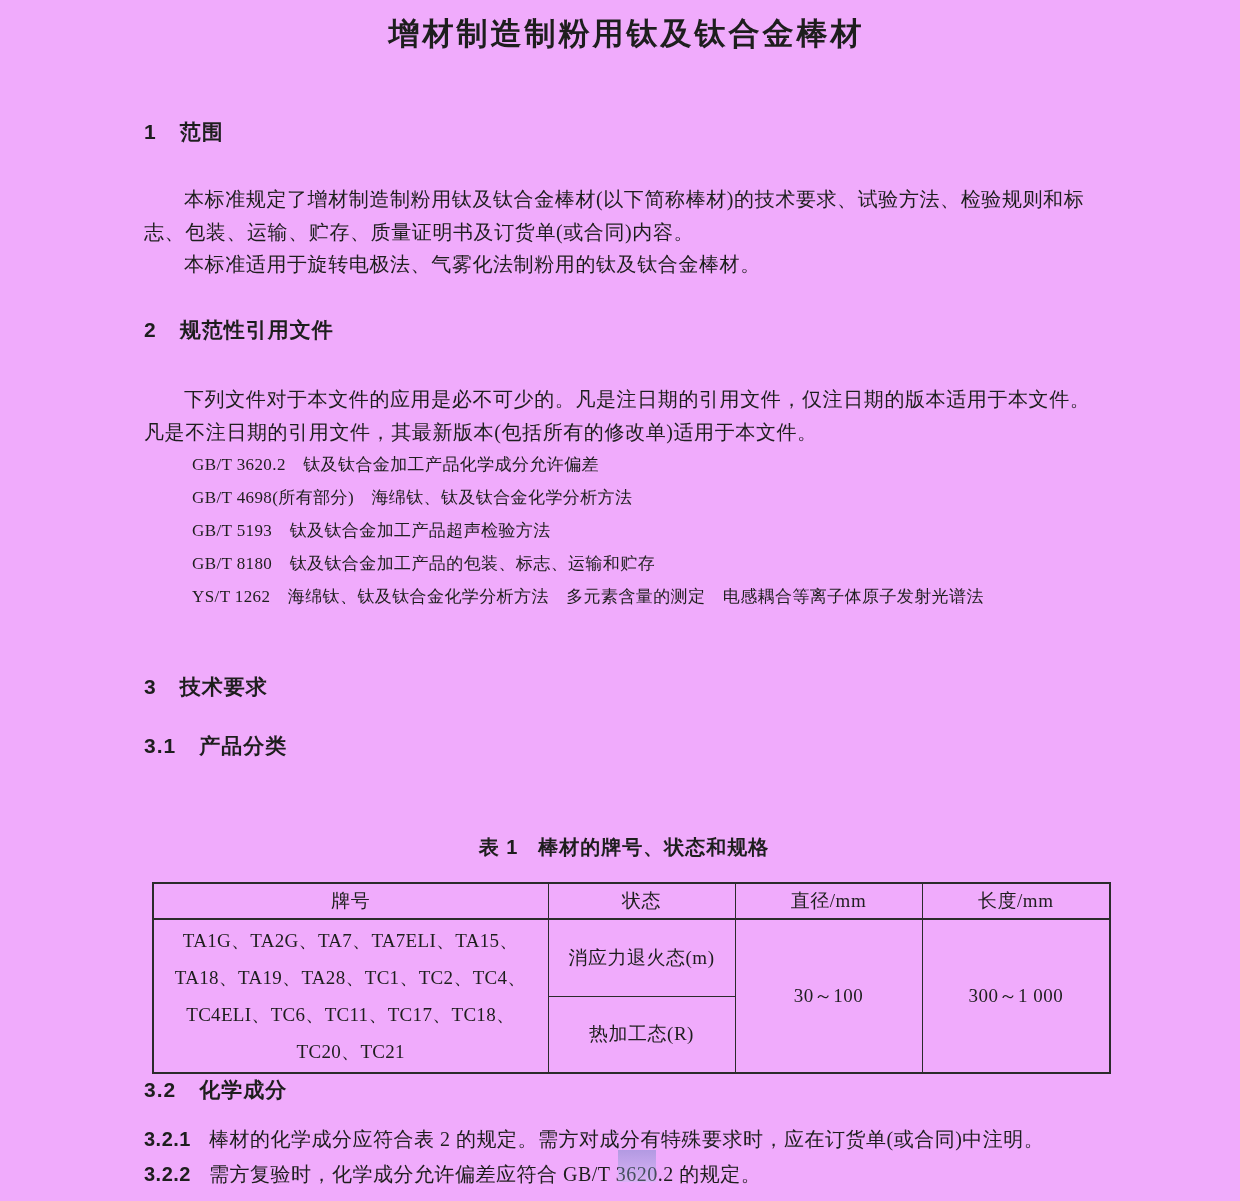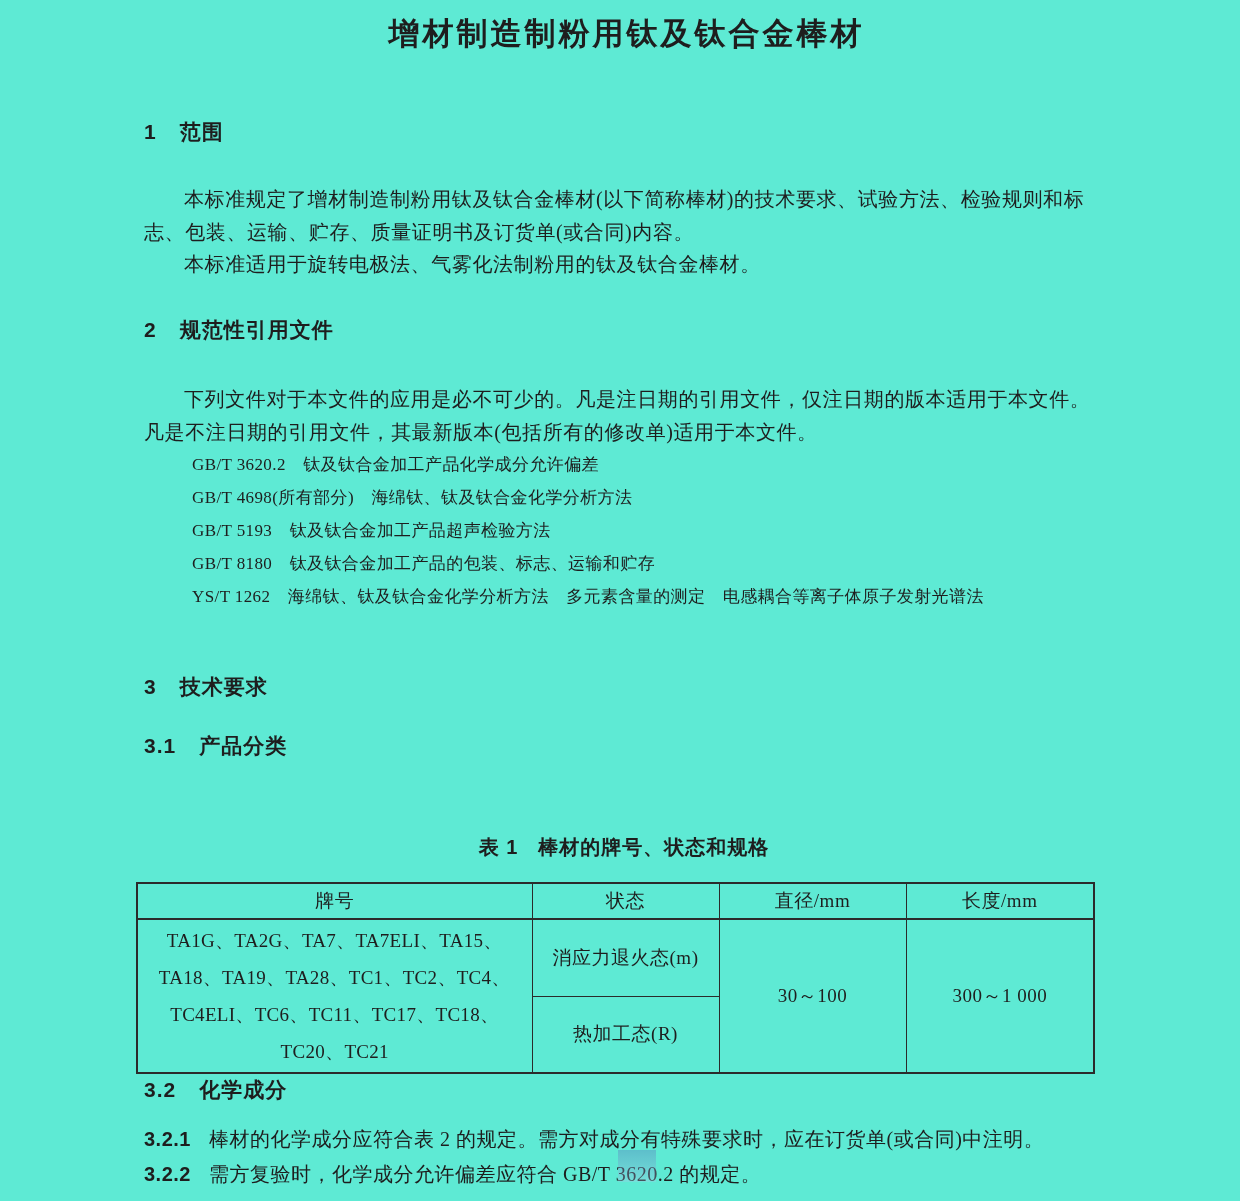--- a/index.html
+++ b/index.html
@@ -1,19 +1,19 @@
 <!DOCTYPE html>
 <html><head>
 <meta charset="utf-8">
 <style>
   html,body { margin:0; padding:0; }
   .page {
     position:relative;
     width:1240px; height:1201px;
-    background:#5eead4;
+    background:#f0abfc;
     color:#1e1e1e;
     font-family:"Liberation Serif","DejaVu Serif",serif;
     overflow:hidden;
   }
   .abs { position:absolute; left:140px; width:960px; margin:4px; }
   .body-text { font-size:20px; line-height:33px; letter-spacing:0.6px; }
   .indent { text-indent:2em; }
   .heading {
     font-family:"Liberation Sans","DejaVu Sans",sans-serif;
     font-weight:bold; font-size:21px; line-height:30px; letter-spacing:1px;
@@ -32,21 +32,21 @@
     font-family:"Liberation Sans","DejaVu Sans",sans-serif;
     font-weight:bold; margin-right:0.9em; letter-spacing:0.5px;
   }
   .table-caption {
     text-align:center;
     font-family:"Liberation Sans","DejaVu Sans",sans-serif;
     font-weight:bold; font-size:20px; line-height:28px; letter-spacing:1px;
   }
   .cap-num { margin-right:1em; }
   table.t1 {
-    position:absolute; left:136px; top:882px;
+    position:absolute; left:152px; top:882px;
     width:957px; border-collapse:collapse; table-layout:fixed;
     font-size:19px; color:#1e1e1e;
     border:2px solid #2b2b2b;
   }
   table.t1 th, table.t1 td {
     border:1px solid #2b2b2b;
     font-weight:normal; text-align:center; vertical-align:middle;
     padding:0 10px; letter-spacing:0.5px;
   }
   table.t1 thead th { border-bottom:2px solid #2b2b2b; height:34px; }

